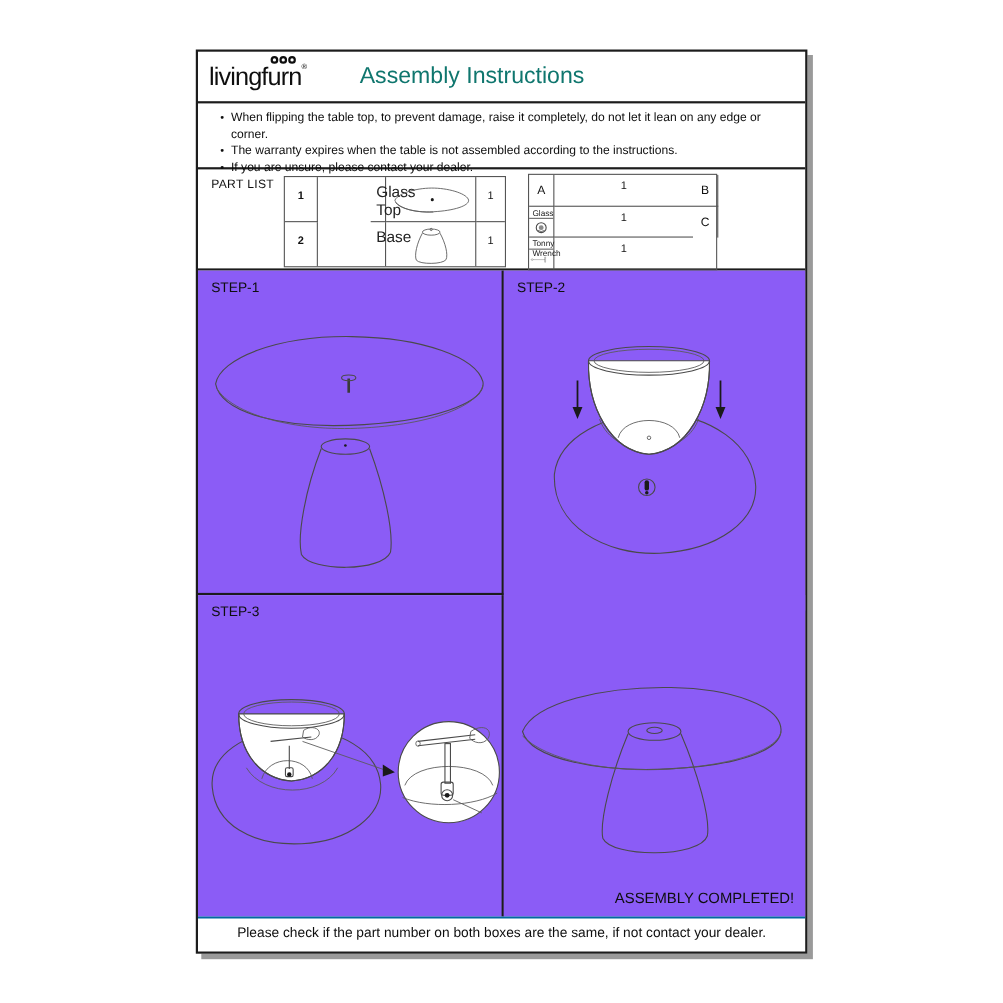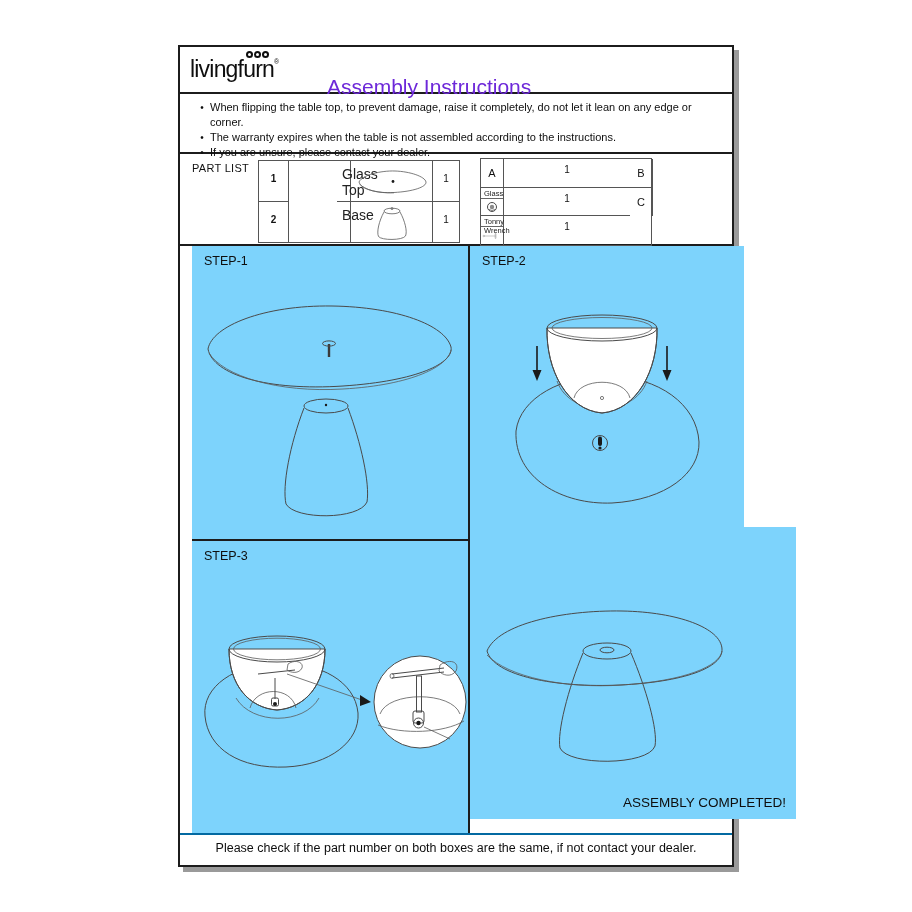--- a/index.html
+++ b/index.html
@@ -14,21 +14,21 @@
     box-shadow:5px 5px 0 #9a9a9a;
   }
   
   .header { position:relative; height:47px; border-bottom:2px solid #1c1c1c; }
   .logo { position:absolute; left:10px; top:9px; }
   .logo-text { font-size:23px; font-weight:normal; letter-spacing:-0.8px; color:#0e0e0e; }
   .reg { font-size:7px; vertical-align:top; position:relative; top:2px; }
   .logo-icons { position:absolute; top:-5px; right:10px; display:flex; gap:1px; }
   .logo-dot { width:7px; height:7px; border-radius:50%; background:#0e0e0e; position:relative; }
   .logo-dot::after { content:""; position:absolute; left:2px; top:2px; width:3px; height:3px; border-radius:50%; background:#fff; }
-  .title { position:absolute; left:147px; top:10px; font-size:21px; color:#6d28d9; white-space:nowrap;margin-top:18px; }
+  .title { position:absolute; left:147px; top:10px; font-size:21px; color:#0f766e; white-space:nowrap; }
   
   .warnings { height:60px; border-bottom:2px solid #1c1c1c; padding:6px 10px 0 14px; }
   .bullet-row { display:flex; font-size:11px; line-height:15px; color:#0e0e0e; }
   .bullet-dot { width:16px; text-align:center; font-size:10px; flex:none; }
   
   .partlist { position:relative; height:92px; border-bottom:2px solid #1c1c1c; }
   .partlist-label { position:absolute; left:12px; top:8px; font-size:11px; letter-spacing:0.3px; }
   .parts-table {
     position:absolute; left:78px; top:6px; width:202px; height:83px;
     border:1px solid #555; display:grid;
@@ -48,25 +48,25 @@
   }
   .hw-cell { border-right:1px solid #555; border-bottom:1px solid #555; position:relative; }
   .hw-cell.last-col { border-right:none; }
   .hw-cell.last-row { border-bottom:none; }
   .hw-id { font-size:11px; display:flex; align-items:center; justify-content:center; }
   .hw-label { font-size:7.5px; color:#222; border-bottom:1px solid #666; padding:1px 0 1px 3px; height:11px; line-height:9px; }
   .hw-iconbox { height:calc(100% - 11px); display:flex; align-items:center; justify-content:center; }
   .hw-qty { font-size:10px; display:flex; align-items:flex-start; justify-content:center; padding-top:5px; }
   
   .steps { position:relative; height:587px; }
-  .cell { position:absolute; background:#7dd3fc;margin-left:12px; }
+  .cell { position:absolute; background:#8b5cf6; }
   .cell1 { left:0; top:0; width:278px; height:295px; border-right:2px solid #1c1c1c; border-bottom:2px solid #1c1c1c; }
   .cell2 { left:278px; top:0; width:274px; height:311px; border-bottom:2px solid #1c1c1c; }
   .cell3 { left:0; top:295px; width:278px; height:292px; border-right:2px solid #1c1c1c;text-align:right; }
-  .cell4 { left:278px; top:281px; width:326px; height:292px; }
+  .cell4 { left:278px; top:295px; width:274px; height:292px; }
   .step-label { position:absolute; left:12px; top:8px; font-size:12.5px; color:#0e0e0e; }
   .cell svg { position:absolute; left:0; top:0; }
   .completed {
     position:absolute; right:10px; bottom:9px; font-size:13.5px; color:#0e0e0e; white-space:nowrap;
   }
   
   .footer {
     height:28px; border-top:2px solid #0369a1; display:flex;
     align-items:center; justify-content:center; font-size:12.5px; color:#0e0e0e;
   }

